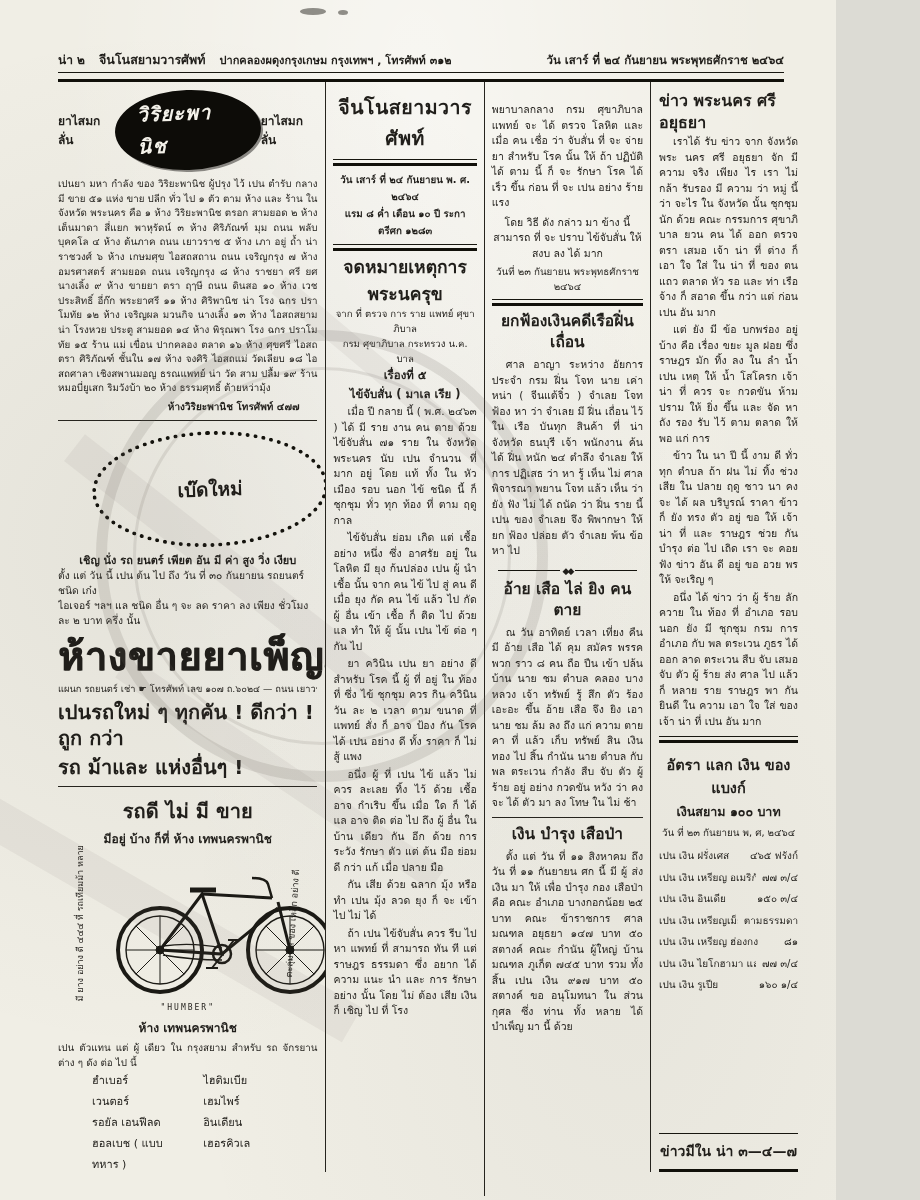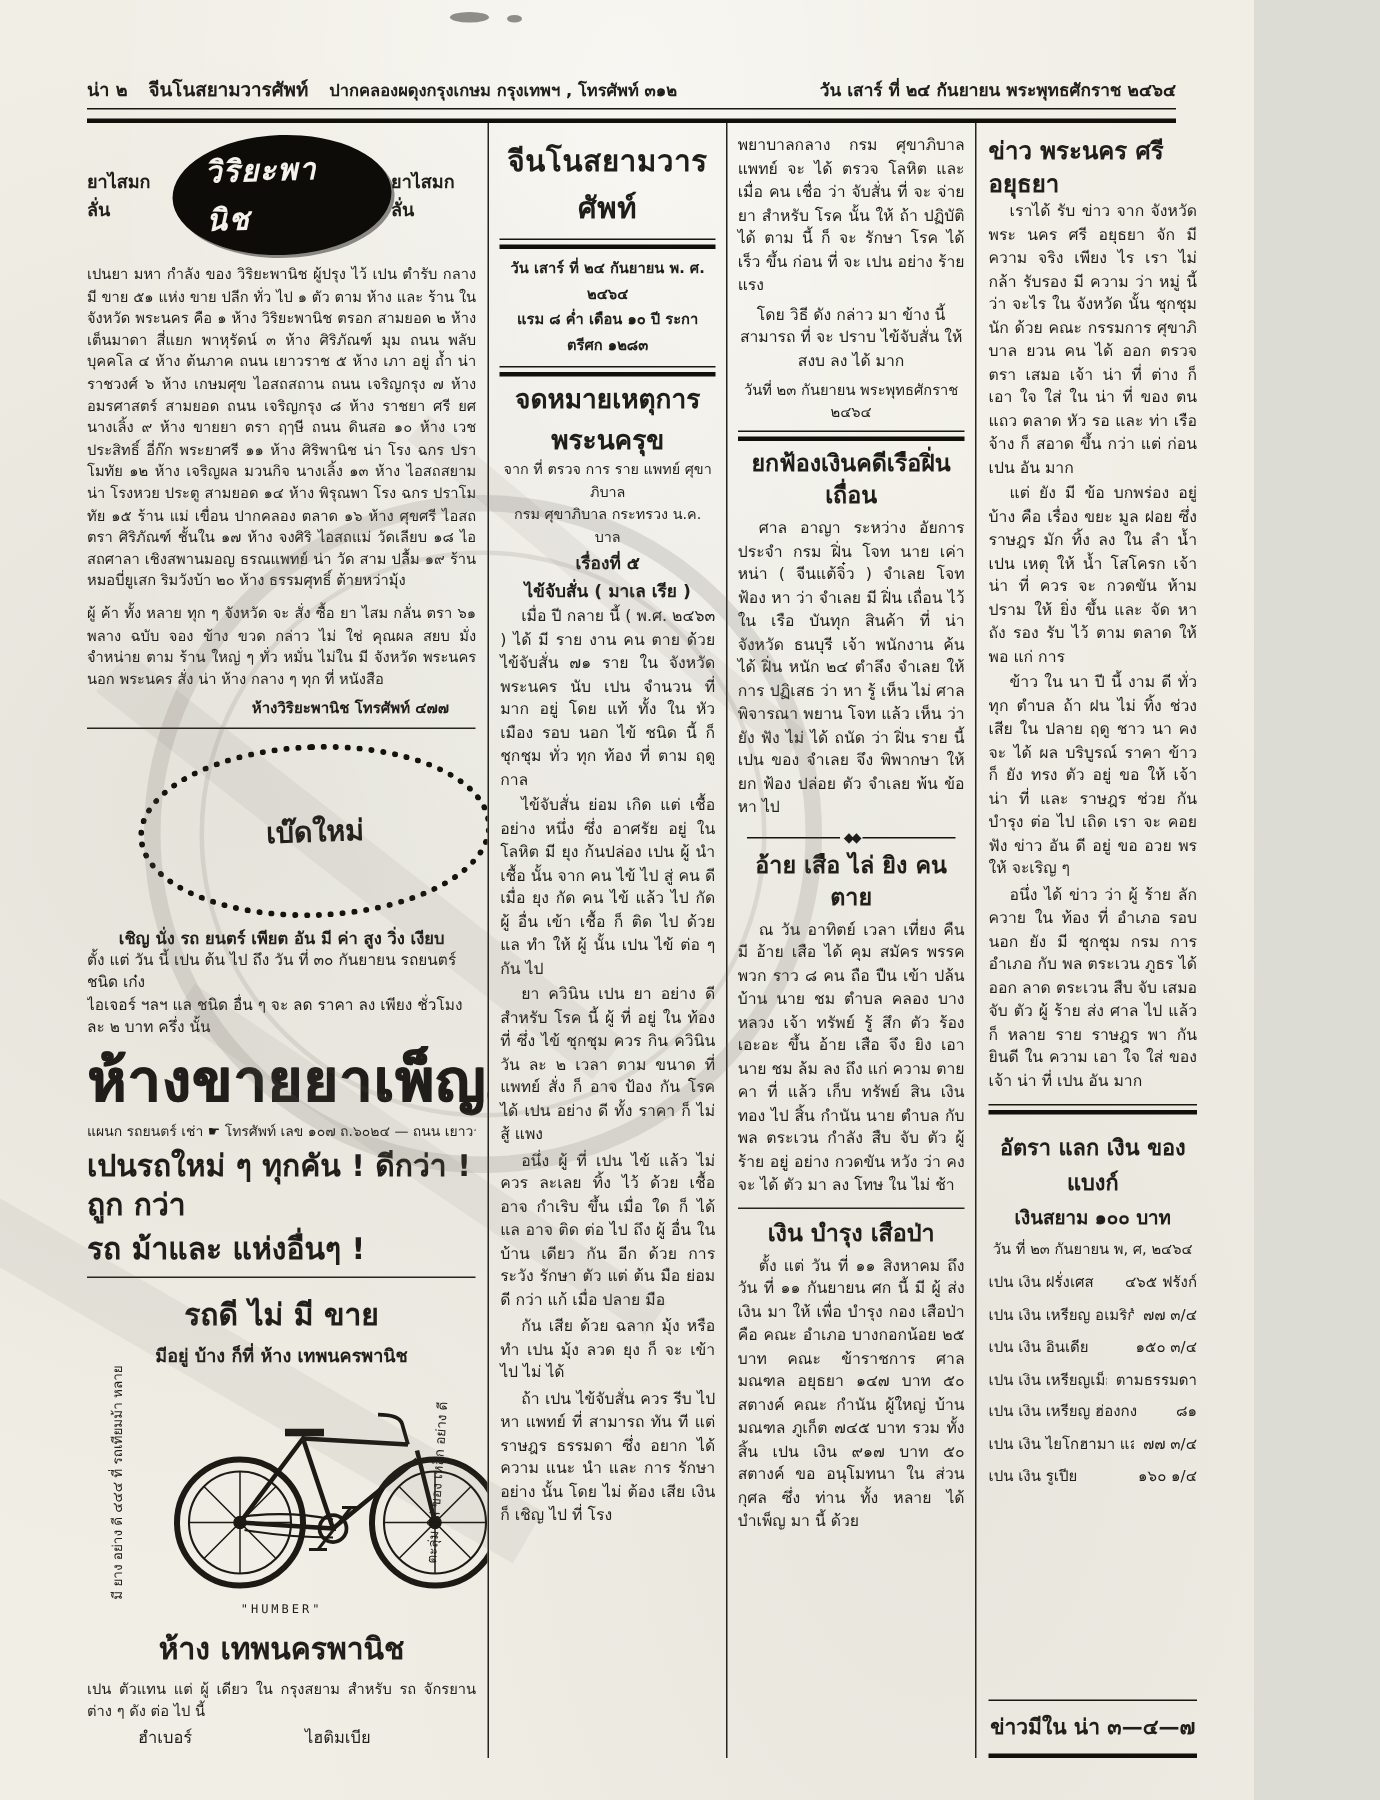--- a/index.html
+++ b/index.html
@@ -33,21 +33,21 @@
     border-top:1.5px solid #17160f;border-bottom:3px solid #11100a;
   }
   
   .cols{
     position:absolute;left:58px;right:38px;top:82px;height:1090px;
     display:flex;
   }
   .col{overflow:hidden;height:100%;}
   .c1{width:295px;padding-right:8px;}
   .c2{width:163px;border-left:1.5px solid #26241e;padding:0 7px;}
-  .c3{width:172px;border-left:1.5px solid #26241e;padding:0 7px;}
+  .c3{width:172px;border-left:1.5px solid #26241e;padding:12px 7px;}
   .c4{width:158px;border-left:1.5px solid #26241e;padding:0 0 0 8px;display:flex;flex-direction:column;}
   .body-text{font-size:10.5px;line-height:15.5px;text-align:justify;}
   .para{text-indent:14px;margin:0 0 2px 0;}
   .rule-double{border-top:1.3px solid #17160f;border-bottom:3px solid #11100a;height:3px;margin:5px 0;}
   .rule-thin{border-top:1.3px solid #26241e;margin:6px 0;}
   .center{text-align:center;}
   
   .ad1-top{display:flex;align-items:center;justify-content:space-between;margin-top:8px;}
   .ad1-top .side-label{font-size:12px;font-weight:bold;}
   .badge-oval{
@@ -77,21 +77,21 @@
   
   .ad3-title{font-size:20px;font-weight:800;text-align:center;margin-top:8px;}
   .ad3-sub{font-size:12px;font-weight:bold;text-align:center;margin-top:2px;}
   .bike-fig{position:relative;height:158px;margin-top:4px;}
   .bike-fig svg{position:absolute;left:42px;top:4px;}
   .vert{position:absolute;font-size:9px;line-height:11px;white-space:nowrap;}
   .vert.vl{left:-48px;top:74px;transform:rotate(-90deg);width:140px;text-align:center;}
   .vert.vr{right:-36px;top:66px;transform:rotate(-86deg);width:120px;text-align:center;}
   .bike-caption{position:absolute;left:0;right:0;bottom:-2px;text-align:center;
     font-size:8px;letter-spacing:2px;font-family:"DejaVu Sans Mono",monospace;}
-  .store-title{font-size:20px;font-weight:800;text-align:center;margin-top:8px;}
+  .store-title{font-size:12px;font-weight:800;text-align:center;margin-top:8px;}
   .ad3-intro{font-size:9.8px;text-align:justify;margin-top:3px;}
   .brand-row{display:flex;font-size:11px;line-height:21px;}
   .brand-row .b0{width:46%;padding-left:34px;}
   .brand-row .b1{width:54%;padding-left:14px;}
   
   .paper-box-title{font-size:19.5px;font-weight:800;text-align:center;margin-top:10px;letter-spacing:0.5px;}
   .paper-dates{font-size:9.8px;text-align:center;line-height:17px;font-weight:bold;}
   .art-h1{font-size:17.5px;font-weight:800;text-align:center;line-height:23px;margin-top:4px;}
   .byline{font-size:9.6px;text-align:center;line-height:15px;}
   .subhead{font-size:11.5px;font-weight:bold;text-align:center;line-height:19px;}
@@ -139,21 +139,20 @@
   <div class="cols">
 
     <section class="col c1">
 
       <div class="ad1-top">
         <span class="side-label">ยาไสมกลั่น</span>
         <span class="badge-oval">วิริยะพานิช</span>
         <span class="side-label">ยาไสมกลั่น</span>
       </div>
       <div class="ad1-body">เปนยา มหา กำลัง ของ วิริยะพานิช ผู้ปรุง ไว้ เปน ตำรับ กลาง มี ขาย ๕๑ แห่ง ขาย ปลีก ทั่ว ไป ๑ ตัว ตาม ห้าง และ ร้าน ใน จังหวัด พระนคร คือ ๑ ห้าง วิริยะพานิช ตรอก สามยอด ๒ ห้าง เต็นมาดา สี่แยก พาหุรัดน์ ๓ ห้าง ศิริภัณฑ์ มุม ถนน พลับ บุคคโล ๔ ห้าง ต้นภาค ถนน เยาวราช ๕ ห้าง เภา อยู่ ถ้ำ น่า ราชวงศ์ ๖ ห้าง เกษมศุข ไอสถสถาน ถนน เจริญกรุง ๗ ห้าง อมรศาสตร์ สามยอด ถนน เจริญกรุง ๘ ห้าง ราชยา ศรี ยศ นางเลิ้ง ๙ ห้าง ขายยา ตรา ฤๅษี ถนน ดินสอ ๑๐ ห้าง เวชประสิทธิ์ อี่ก๊ก พระยาศรี ๑๑ ห้าง ศิริพานิช น่า โรง ฉกร ปราโมทัย ๑๒ ห้าง เจริญผล มวนกิจ นางเลิ้ง ๑๓ ห้าง ไอสถสยาม น่า โรงหวย ประตู สามยอด ๑๔ ห้าง พิรุณพา โรง ฉกร ปราโมทัย ๑๕ ร้าน แม่ เขื่อน ปากคลอง ตลาด ๑๖ ห้าง ศุขศรี ไอสถ ตรา ศิริภัณฑ์ ชั้นใน ๑๗ ห้าง จงศิริ ไอสถแม่ วัดเลียบ ๑๘ ไอสถศาลา เชิงสพานมอญ ธรณแพทย์ น่า วัด สาม ปลื้ม ๑๙ ร้าน หมอบี่ยูเสก ริมวังบ้า ๒๐ ห้าง ธรรมศุทธิ์ ต้ายหว่ามุ้ง</div>
-      <div class="ad1-body">ผู้ ค้า ทั้ง หลาย ทุก ๆ จังหวัด จะ สั่ง ซื้อ ยา ไสม กลั่น ตรา ๖๑ พลาง ฉบับ จอง ข้าง ขวด กล่าว ไม่ ใช่ คุณผล   สยบ มั่ง จำหน่าย ตาม ร้าน ใหญ่ ๆ ทั่ว หมั่น ไม่ใน มี จังหวัด พระนคร   นอก พระนคร สั่ง น่า ห้าง กลาง ๆ ทุก ที่ หนังสือ</div>
       <div class="ad1-sign">ห้างวิริยะพานิช   โทรศัพท์ ๔๗๗</div>
 
       <div class="rule-thin"></div>
 
       <div class="oval-new">
         <span>เบ๊ดใหม่</span>
       </div>
       <div class="ad2-line l1">เชิญ นั่ง รถ ยนตร์ เพียต อัน มี ค่า สูง วิ่ง เงียบ</div>
       <div class="ad2-line">ตั้ง แต่ วัน นี้ เปน ต้น ไป ถึง วัน ที่ ๓๐ กันยายน      รถยนตร์ ชนิด เก๋ง</div>
       <div class="ad2-line">ไอเจอร์ ฯลฯ แล ชนิด อื่น ๆ      จะ ลด ราคา ลง เพียง ชั่วโมง ละ ๒ บาท ครึ่ง นั้น</div>

